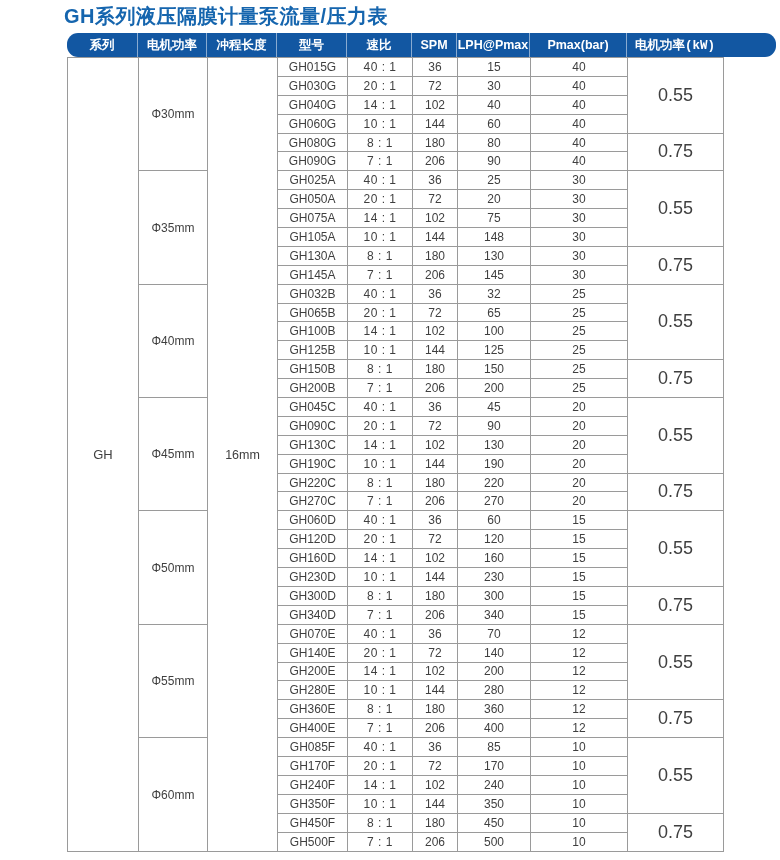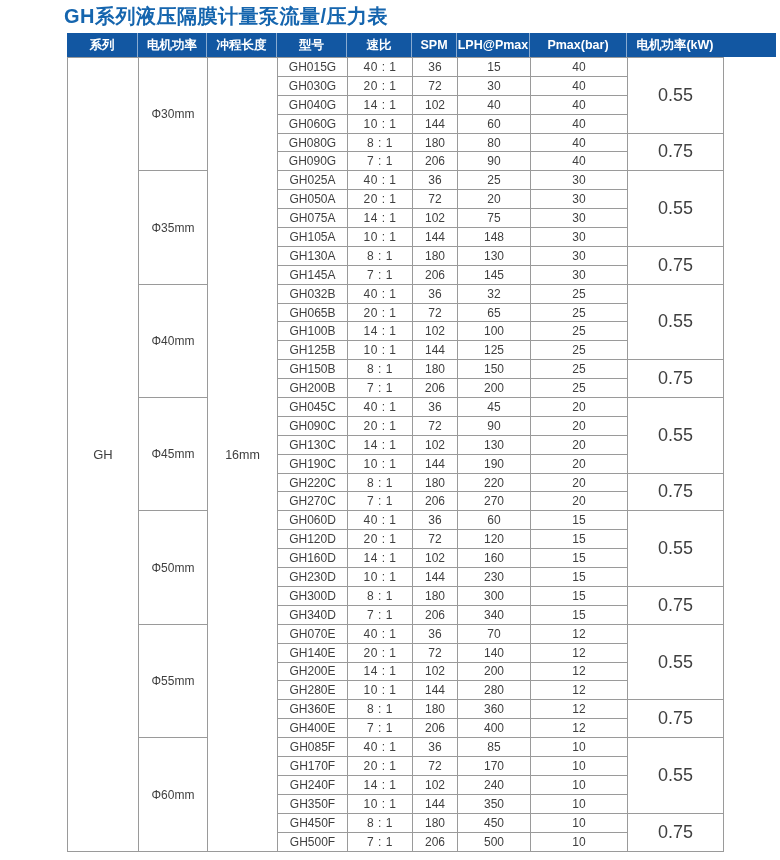--- a/index.html
+++ b/index.html
@@ -1,22 +1,22 @@
 <!DOCTYPE html>
 <html><head>
 <meta charset="utf-8">
 <style>
   html,body{margin:0;padding:0;}
   body{width:780px;height:860px;background:#ffffff;font-family:"Liberation Sans","DejaVu Sans",sans-serif;}
   .page{position:relative;width:780px;height:860px;background:#ffffff;overflow:hidden;}
   .title{position:absolute;left:64px;top:3px;font-size:20px;font-weight:bold;color:#1565ae;white-space:nowrap;letter-spacing:0.5px;}
-  .header-bar{position:absolute;left:67px;top:33px;width:709px;height:24px;display:flex;background:#1257a2;}
+  .header-bar{position:absolute;left:67px;top:33px;width:709px;height:24px;display:flex;background:#1257a2;border-radius:11px;}
   .hcell{display:flex;align-items:center;justify-content:center;color:#ffffff;font-size:12.5px;font-weight:bold;border-right:1px solid rgba(255,255,255,0.5);box-sizing:border-box;white-space:nowrap;overflow:hidden;}
   .h0{width:71px;} .h1{width:69px;} .h2{width:70px;} .h3{width:70px;text-align:center;} .h4{width:65px;}
-  .h5{width:45px;} .h6{width:73px;} .h7{width:97px;} .h8{width:96px;border-right:none;}
+  .h5{width:45px;} .h6{width:73px;} .h7{width:97px;} .h8{width:96px;border-right:none;font-family:Liberation Mono, monospace;}
   .hfiller{width:53px;border-right:none;}
   .spec-table{position:absolute;left:67px;top:57px;width:657px;height:795px;border-collapse:collapse;table-layout:fixed;}
   .spec-table td{border:1px solid #9a9a9a;text-align:center;vertical-align:middle;font-size:12px;color:#3f3f3f;padding:0;white-space:nowrap;overflow:hidden;}
   td.c-series{font-size:13px;}
   td.c-diam{font-size:12px;}
   td.c-stroke{font-size:12.5px;}
   td.c-power{font-size:18px;}
   td.c-ratio{letter-spacing:0.5px;}
 </style>
 </head>

